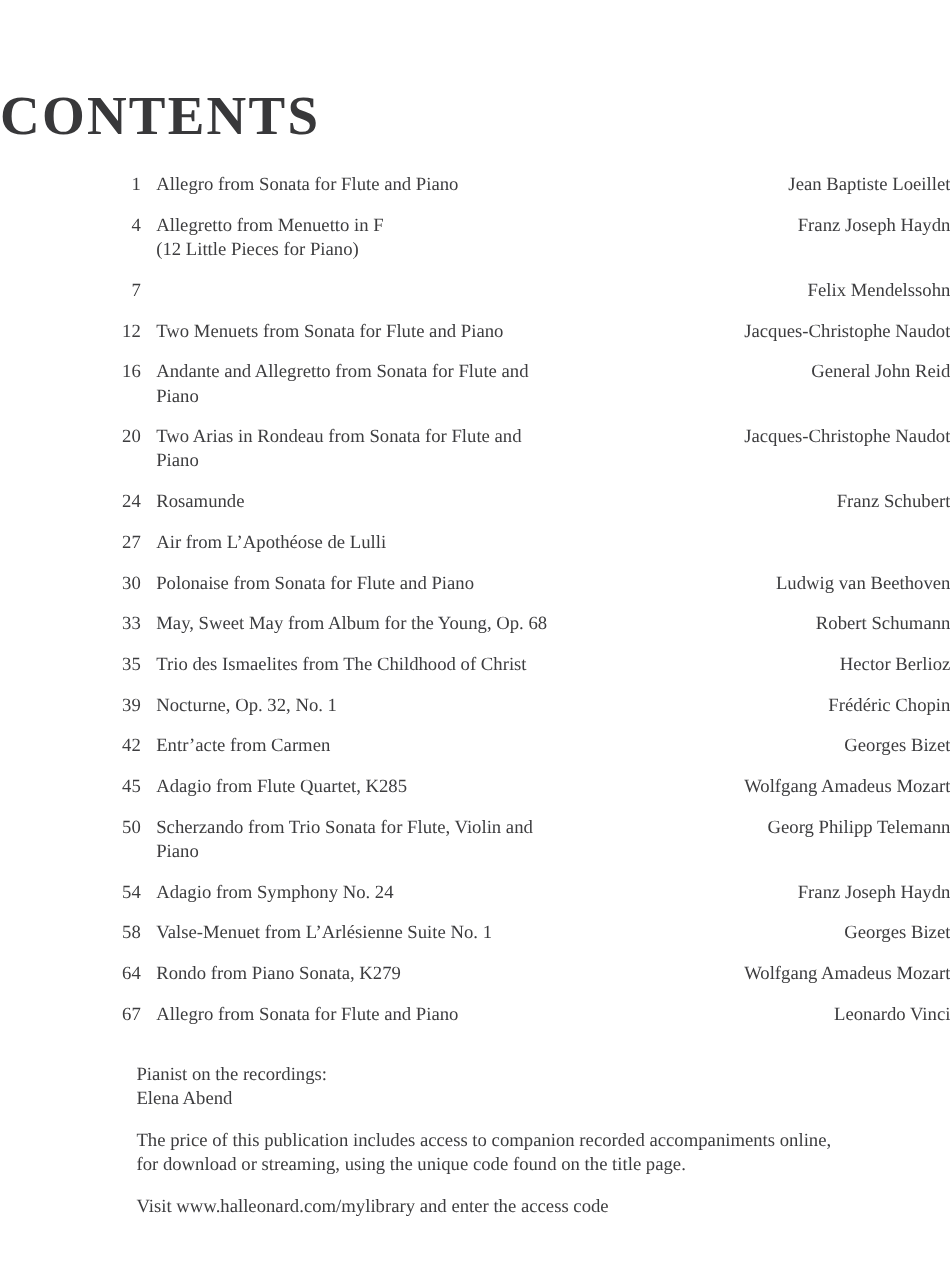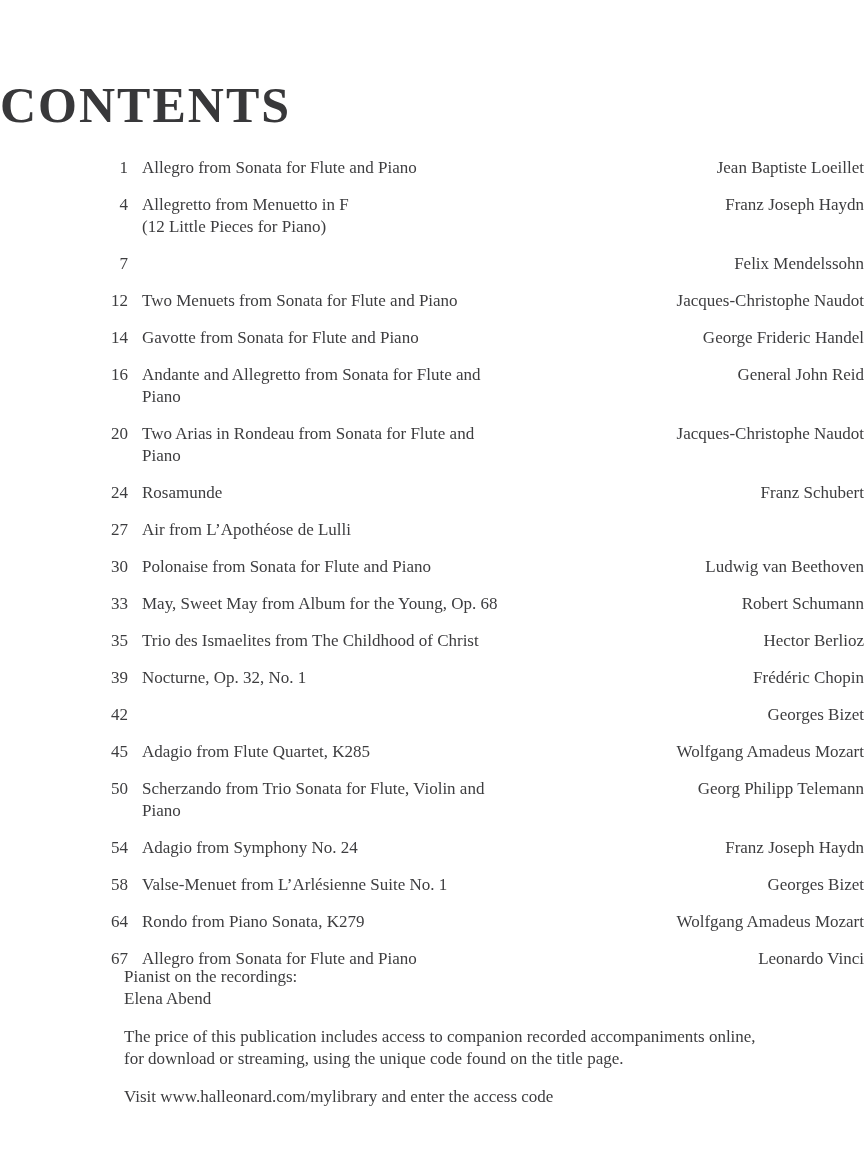--- a/index.html
+++ b/index.html
@@ -95,25 +95,20 @@
       <div class="toc-row">
         <div class="col-page">7</div>
         <div class="col-composer">Felix Mendelssohn</div>
       </div>
       <div class="toc-row">
         <div class="col-page">12</div>
         <div class="col-title"><span>Two Menuets from Sonata for Flute and Piano</span></div>
         <div class="col-composer">Jacques-Christophe Naudot</div>
       </div>
       <div class="toc-row">
-        <div class="col-page">14</div>
-        <div class="col-title"><span>Gavotte from Sonata for Flute and Piano</span></div>
-        <div class="col-composer">George Frideric Handel</div>
-      </div>
-      <div class="toc-row">
         <div class="col-page">16</div>
         <div class="col-title"><span>Andante and Allegretto from Sonata for Flute and Piano</span></div>
         <div class="col-composer">General John Reid</div>
       </div>
       <div class="toc-row">
         <div class="col-page">20</div>
         <div class="col-title"><span>Two Arias in Rondeau from Sonata for Flute and Piano</span></div>
         <div class="col-composer">Jacques-Christophe Naudot</div>
       </div>
       <div class="toc-row">
@@ -140,20 +135,21 @@
         <div class="col-title"><span>Trio des Ismaelites from </span><span class="it">The Childhood of Christ</span></div>
         <div class="col-composer">Hector Berlioz</div>
       </div>
       <div class="toc-row">
         <div class="col-page">39</div>
         <div class="col-title"><span>Nocturne, Op. 32, No. 1</span></div>
         <div class="col-composer">Frédéric Chopin</div>
       </div>
       <div class="toc-row">
         <div class="col-page">42</div>
+        <div class="col-title"><span>Entr’acte from </span><span class="it">Carmen</span></div>
         <div class="col-composer">Georges Bizet</div>
       </div>
       <div class="toc-row">
         <div class="col-page">45</div>
         <div class="col-title"><span>Adagio from Flute Quartet, K285</span></div>
         <div class="col-composer">Wolfgang Amadeus Mozart</div>
       </div>
       <div class="toc-row">
         <div class="col-page">50</div>
         <div class="col-title"><span>Scherzando from Trio Sonata for Flute, Violin and Piano</span></div>

